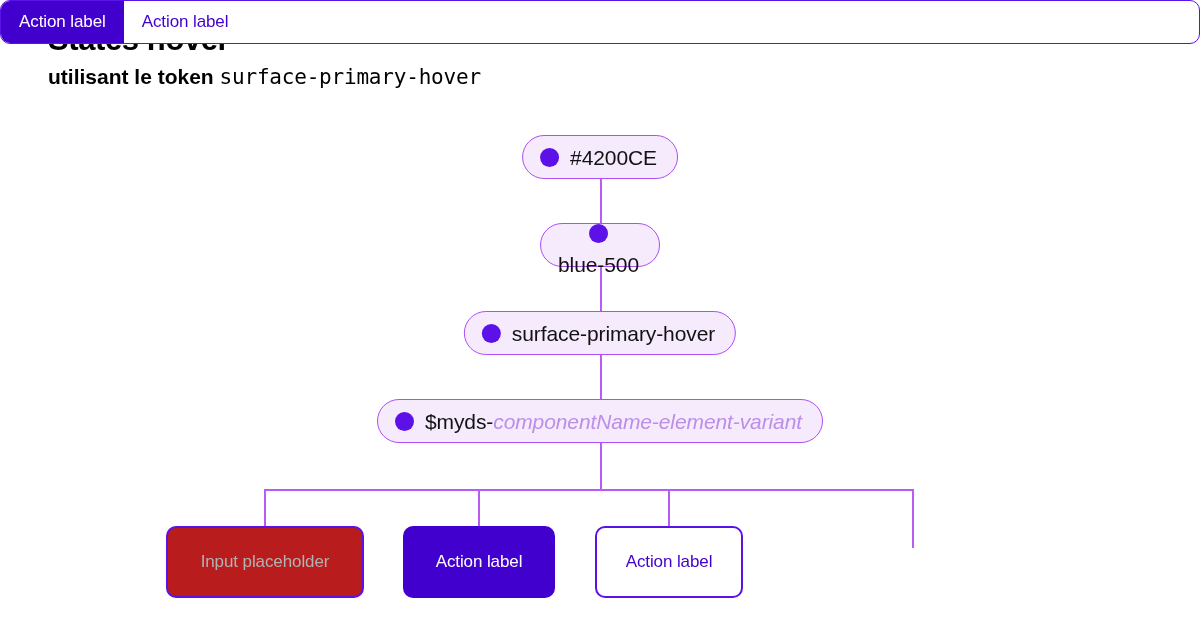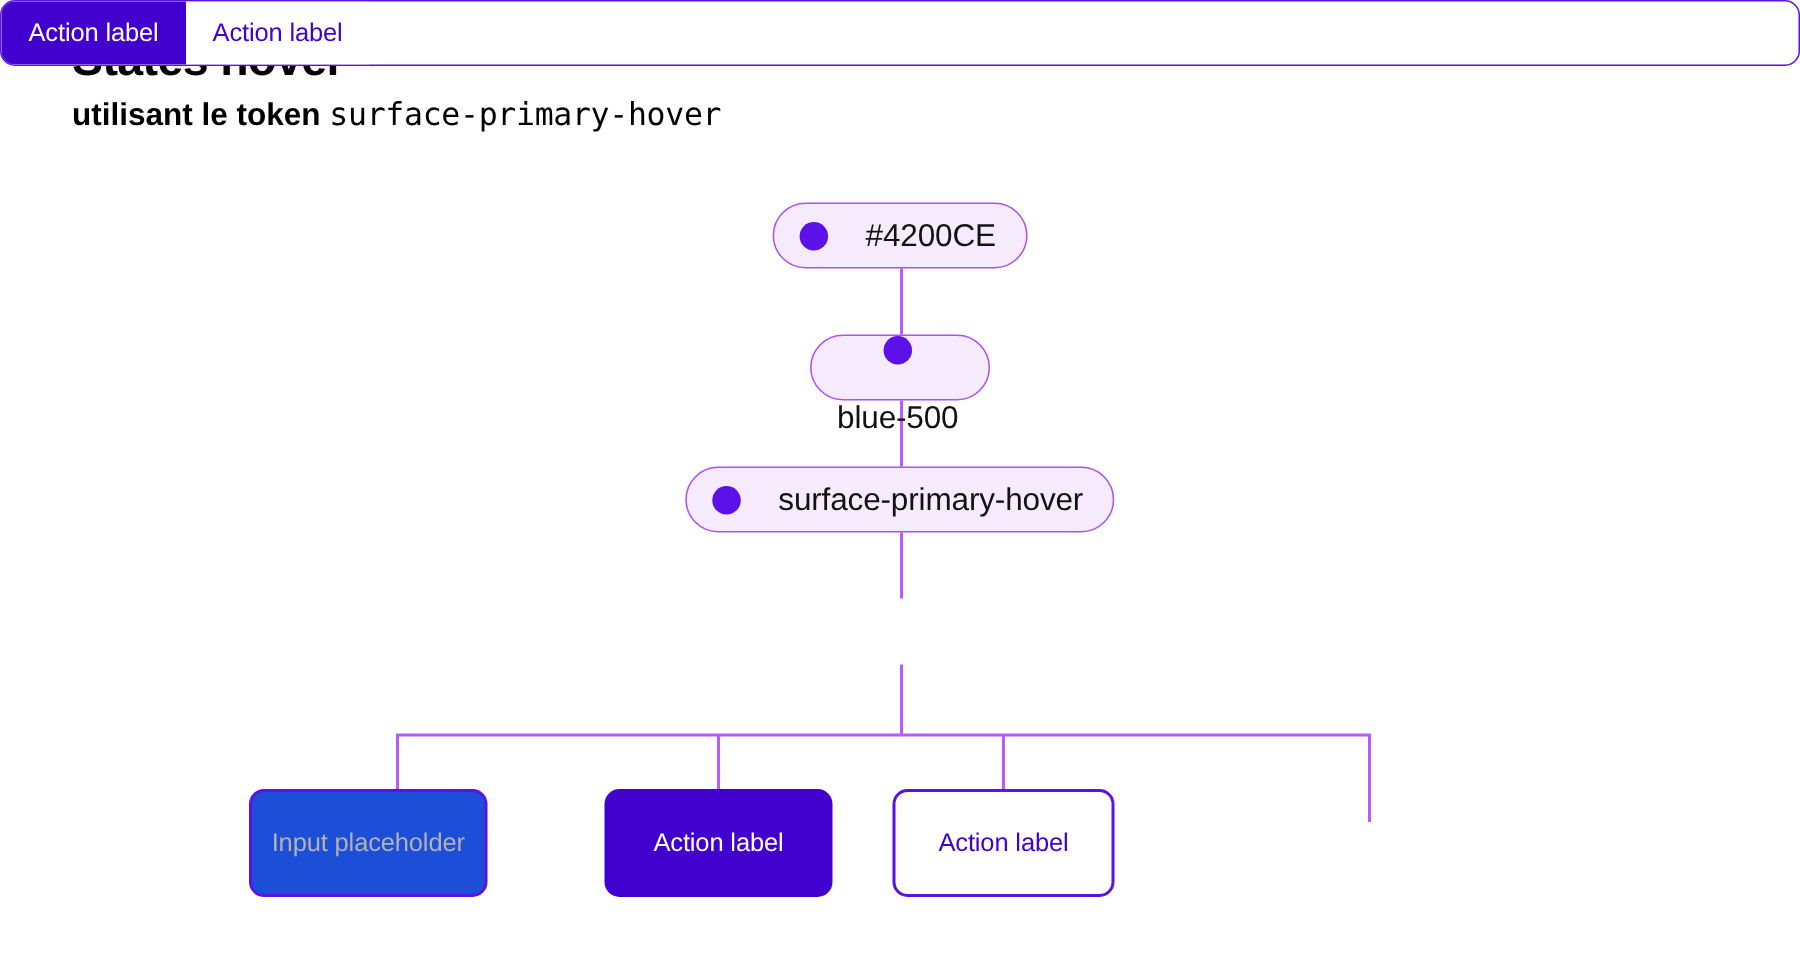--- a/index.html
+++ b/index.html
@@ -63,21 +63,21 @@
     pointer-events: none;
   }
 
   
   .pill {
     position: absolute;
     height: 44px;
     box-sizing: border-box;
     display: flex;
     align-items: center;
-    gap: 25px;
+    gap: 11px;
     padding: 0 20px 0 17px;
     background: #f6eafd;
     border: 1.6px solid #ad4ff5;
     border-radius: 22px;
     white-space: nowrap;
     transform: translateX(-50%);
   }
   .pill .swatch {
     width: 19px;
     height: 19px;
@@ -109,23 +109,23 @@
     align-items: center;
     justify-content: center;
     font-size: 17px;
     letter-spacing: -0.1px;
     white-space: nowrap;
   }
 
   .input-field {
     left: 166px;
     top: 526px;
-    width: 159px;
+    width: 198px;
     height: 72px;
-    background: #1d4ed8;
+    background: #b91c1c;
     border: 2px solid #5b11e8;
     border-radius: 10px;
     color: #b2b2b2;
   }
 
   .btn-filled {
     left: 403px;
     top: 526px;
     width: 152px;
     height: 72px;
@@ -215,20 +215,24 @@
   <div class="pill" id="pill-scale">
     <span class="swatch"></span>
     <span class="pill-label">blue-500</span>
   </div>
 
   <div class="pill" id="pill-semantic">
     <span class="swatch"></span>
     <span class="pill-label">surface-primary-hover</span>
   </div>
 
+  <div class="pill" id="pill-pattern">
+    <span class="swatch"></span>
+    <span class="pill-label"><span>$myds-</span><span class="muted-italic">componentName-element-variant</span></span>
+  </div>
 
   <div class="component input-field">
     <span>Input placeholder</span>
   </div>
 
   <div class="component btn-filled">
     <span>Action label</span>
   </div>
 
   <div class="component btn-outline">

